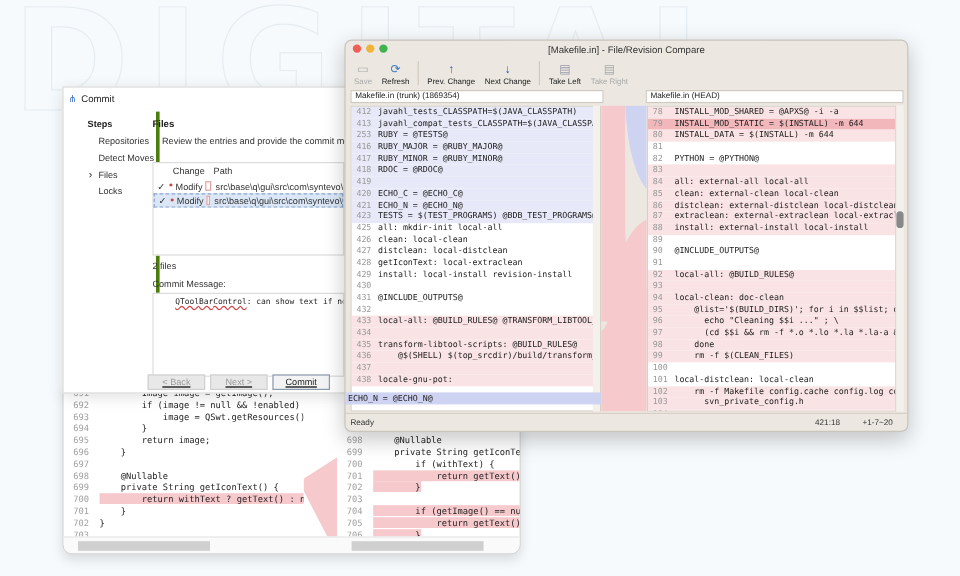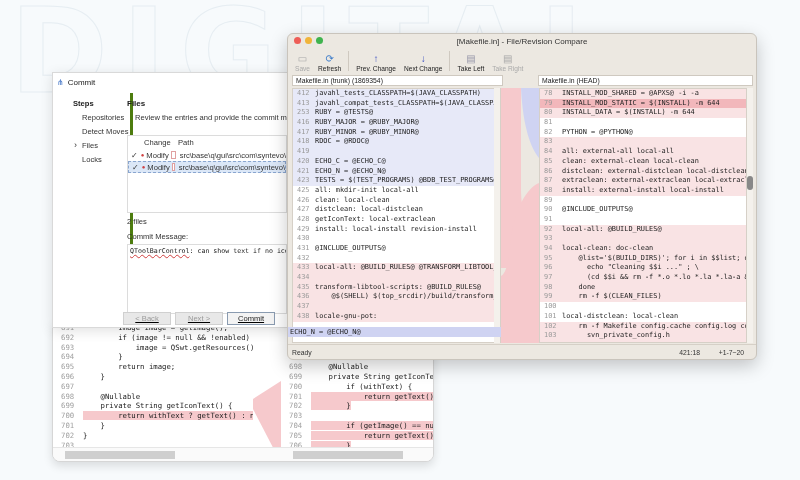--- a/index.html
+++ b/index.html
@@ -38,21 +38,21 @@
   .ft-head .c1 { width: 50px; padding-left: 16px; }
   .ft-row { height: 12px; display: flex; align-items: center; font-size: 7.6px; color: #333; white-space: nowrap; overflow: hidden; }
   .ft-row.sel { background: #dbe7f7; border: 1px dashed #8aa6cf; }
   .ft-row .chk { width: 12px; padding-left: 3px; font-size: 8px; }
   .ft-row .dot { width: 8px; color: #d04040; font-size: 6px; padding-left: 3px; }
   .ft-row .chg { width: 32px; padding-left: 2px; }
   .ft-row .fic { display: inline-block; width: 6px; height: 8px; border: 1px solid #e0a0a0; background: #fff; margin: 0 4px 0 2px; }
   .count { font-size: 7.6px; color: #333; margin-top: 4px; }
   .cm-label { font-size: 7.6px; color: #333; margin-top: 6px; }
   .cm-box { margin-top: 3px; height: 70px; border: 1px solid #dcdcdc; background: #fff; font-size: 6.6px; padding: 2px 2px; white-space: nowrap; overflow: hidden; color: #222; }
-  .cm-box .sq { text-decoration: underline wavy #d04040; }
+  .cm-box .sq { text-decoration: underline wavy #d04040; margin-left: 16px; }
   .commit-btns { position: absolute; bottom: 2px; left: 70px; display: flex; gap: 4px; text-decoration: underline; }
   .btn { height: 13px; width: 48px; font-size: 7.6px; display: flex; align-items: center; justify-content: center; border: 1px solid #d0d0d0; background: #e8e8e8; color: #999; }
   .btn.primary { background: #f3f3f3; color: #222; border: 1px solid #8a9bb0; }
 
   
   .cmp { position: absolute; left: 287px; top: 33px; width: 470px; height: 327px; background: #ece8e1; border: 1px solid #c9c4bc; border-radius: 6px; box-shadow: 0 6px 18px rgba(0,0,0,0.22); overflow: hidden; }
   .cmp-title { height: 14px; display: flex; align-items: center; justify-content: center; font-size: 8px; color: #333; position: relative; }
   .lights { position: absolute; left: 6px; top: 3px; display: flex; gap: 4px; }
   .light { width: 7px; height: 7px; border-radius: 50%; }
   .toolbar { height: 26px; display: flex; align-items: flex-end; padding-left: 4px; gap: 2px; }

